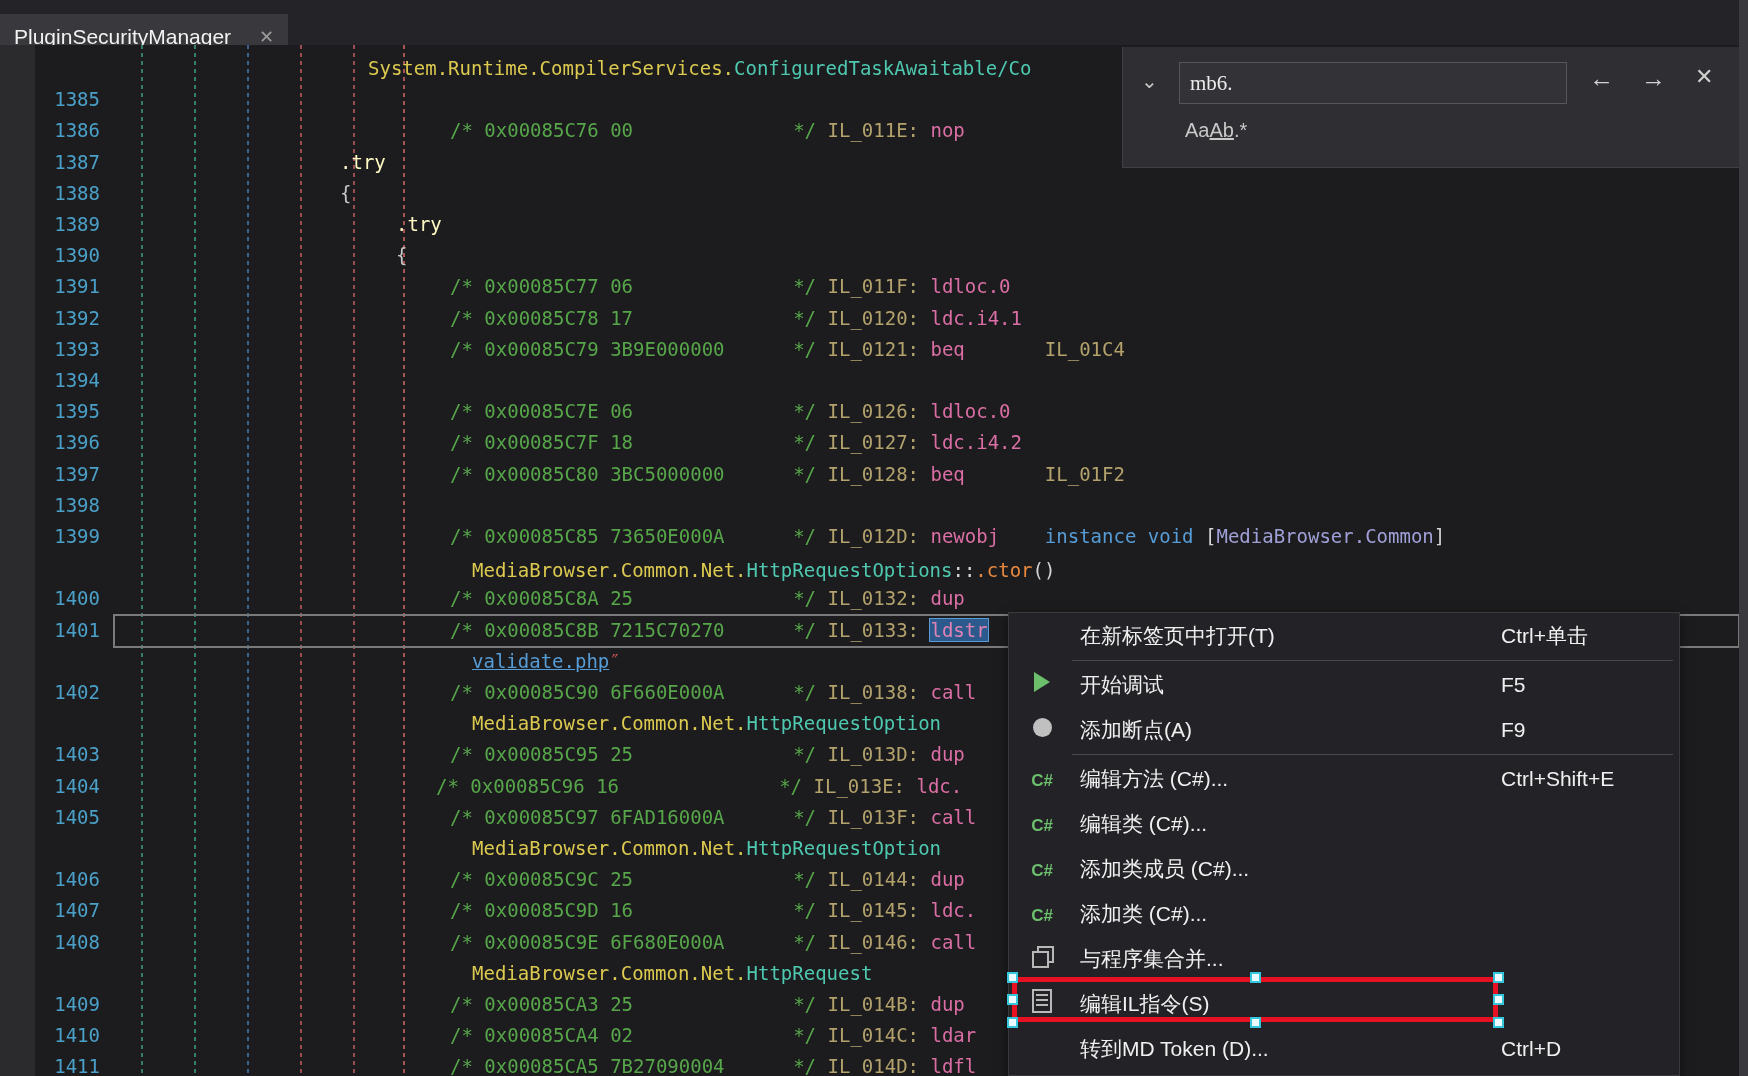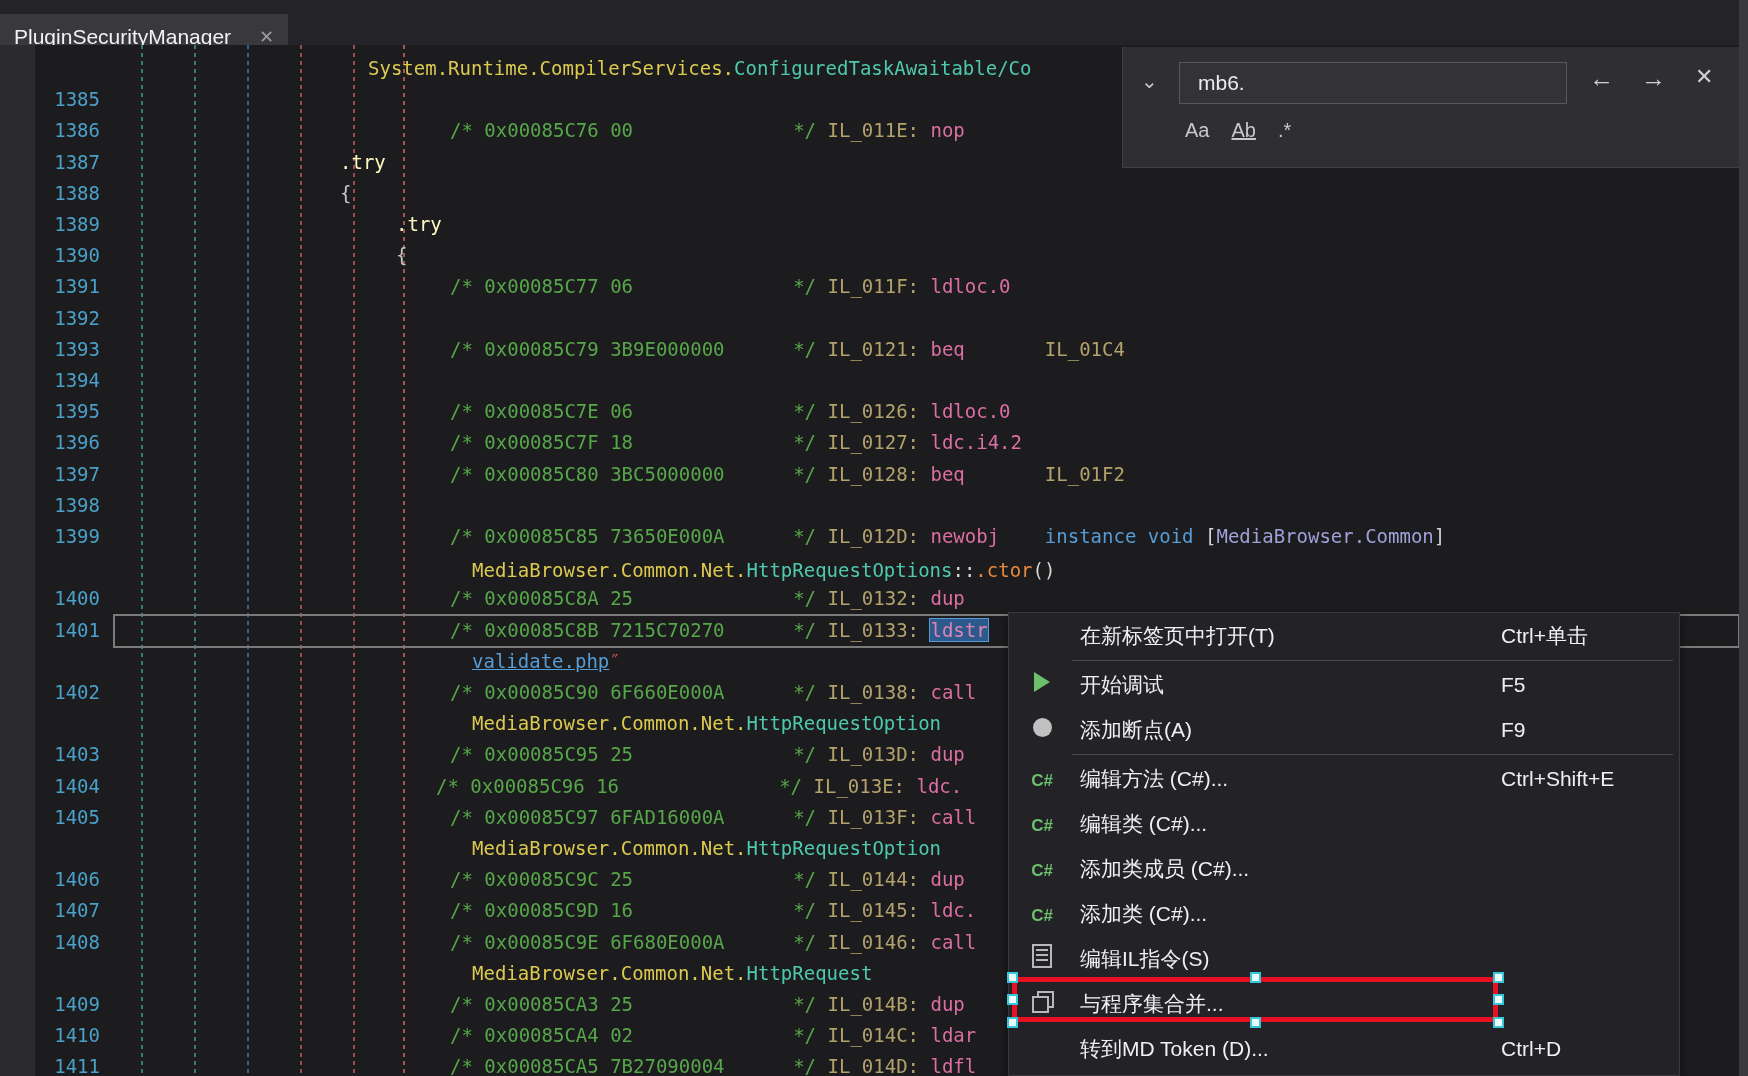--- a/index.html
+++ b/index.html
@@ -26,24 +26,24 @@
   .t-p{color:#d4d4d4}.t-tr{color:#fef9c3}.t-br{color:#c8c8c8}.t-q{color:#c75050}
   .t-u{color:#3e76a8;text-decoration:underline}
   .t-u2{color:#569cd6;text-decoration:underline}
   .t-m{color:#201408;background:#b4650f;text-decoration:none;padding:1px 2px;}
   .t-sel{color:#e082b4;background:#2c5a8c;outline:1px solid #5a9bd5;}
   
   #search{position:absolute;left:1122px;top:47px;width:617px;height:121px;background:#2f2f33;
           border-left:1px solid #3f3f46;border-bottom:1px solid #3f3f46;box-sizing:border-box;z-index:5;}
   #search .chev{position:absolute;left:18px;top:22px;color:#c8c8c8;font-size:20px;}
   #search input{position:absolute;left:56px;top:15px;width:388px;height:42px;background:#333337;
-          border:1px solid #57575b;color:#ececec;font-size:21px;padding:0 18px;box-sizing:border-box;
-          font-family:Liberation Sans, sans-serif;outline:none;}
+          border:1px solid #57575b;color:#ececec;font-size:21px;padding:0 10px;box-sizing:border-box;
+          font-family:Liberation Serif, serif;outline:none;}
   #search .nav{position:absolute;top:17px;color:#d0d0d0;font-size:25px;cursor:pointer;}
-  #search .opts{position:absolute;left:62px;top:72px;display:flex;gap:22px;color:#c8c8c8;font-size:20px;}
+  #search .opts{position:absolute;left:62px;top:72px;display:flex;color:#c8c8c8;font-size:20px;}
   #search .opt{cursor:pointer;}
   #search .opt.word{text-decoration:underline;}
   
   #menu{position:absolute;left:1008px;top:612px;width:672px;height:464px;background:#232327;
         border:1px solid #3a3a3e;box-sizing:border-box;z-index:6;box-shadow:0 4px 10px rgba(0,0,0,.5);}
   .mitem{position:relative;height:45px;display:flex;align-items:center;color:#f0f0f0;font-size:21px;}
   .mitem .micon{position:absolute;left:18px;width:30px;text-align:center;}
   .mitem .mlabel{position:absolute;left:71px;white-space:nowrap;}
   .mitem .mshort{position:absolute;left:492px;white-space:nowrap;}
   .msep{height:4px;display:flex;align-items:center;}
@@ -112,20 +112,21 @@
         <div class="crow" style="top: 197.2px;">
           <span class="lnum">1390</span>
           <div class="ltext" style="left: 396px;"><span class="t-br">{</span></div>
         </div>
         <div class="crow" style="top: 228.4px;">
           <span class="lnum">1391</span>
           <div class="ltext" style="left: 450px;"><span class="t-c">/* 0x00085C77 06              */ </span><span class="t-l">IL_011F: </span><span class="t-o">ldloc.0</span></div>
         </div>
         <div class="crow" style="top: 259.6px;">
           <span class="lnum">1392</span>
+          <div class="ltext" style="left: 450px;"><span class="t-c">/* 0x00085C78 17              */ </span><span class="t-l">IL_0120: </span><span class="t-o">ldc.i4.1</span></div>
         </div>
         <div class="crow" style="top: 290.8px;">
           <span class="lnum">1393</span>
           <div class="ltext" style="left: 450px;"><span class="t-c">/* 0x00085C79 3B9E000000      */ </span><span class="t-l">IL_0121: </span><span class="t-o">beq       </span><span class="t-l">IL_01C4</span></div>
         </div>
         <div class="crow" style="top: 322px;">
           <span class="lnum">1394</span>
           <div class="ltext" style="left: 450px;"></div>
         </div>
         <div class="crow" style="top: 353.2px;">
@@ -261,26 +262,26 @@
       </div>
       <div class="mitem">
         <span class="micon"><span class="icon-cs">C#</span></span>
         <span class="mlabel">添加类成员 (C#)...</span>
       </div>
       <div class="mitem">
         <span class="micon"><span class="icon-cs">C#</span></span>
         <span class="mlabel">添加类 (C#)...</span>
       </div>
       <div class="mitem">
+        <span class="micon"><span class="icon-merge"><i class="a"></i><i class="b"></i></span></span>
+        <span class="mlabel">与程序集合并...</span>
+      </div>
+      <div class="mitem">
         <span class="micon"><span class="icon-doc"><i></i><i></i><i></i></span></span>
         <span class="mlabel">编辑IL指令(S)</span>
-      </div>
-      <div class="mitem">
-        <span class="micon"><span class="icon-merge"><i class="a"></i><i class="b"></i></span></span>
-        <span class="mlabel">与程序集合并...</span>
       </div>
       <div class="mitem">
         <span class="micon"></span>
         <span class="mlabel">转到MD Token (D)...</span>
         <span class="mshort">Ctrl+D</span>
       </div>
     </div>
 
   <div id="redbox"></div>
 

